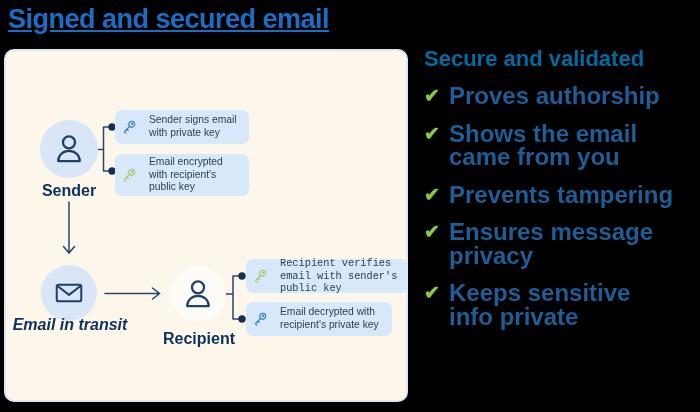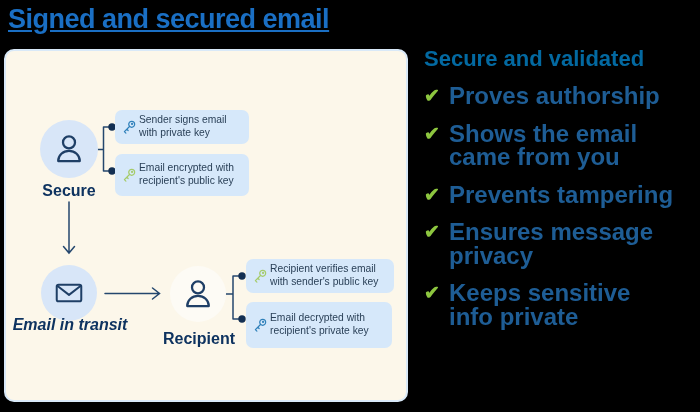--- a/index.html
+++ b/index.html
@@ -40,26 +40,26 @@
     font-size:16px;font-weight:700;color:#0e3360;white-space:nowrap;
   }
   .lbl-sender{left:63px;top:131px;}
   .lbl-email{left:64px;top:265px;font-style:italic;}
   .lbl-recipient{left:193px;top:279px;}
   
   .callout{
     position:absolute;box-sizing:border-box;
     background:#d6e8fa;border-radius:7px;
     display:flex;align-items:center;
-    padding:3px 6px 3px 5px;gap:2px;
+    padding:3px 6px 3px 5px;gap:12px;
   }
   .c1{left:109px;top:59px;width:134px;height:34px;}
   .c2{left:109px;top:103px;width:134px;height:42px;}
-  .c3{left:240px;top:208px;width:148px;height:34px;}
-  .c4{left:240px;top:251px;width:146px;height:46px;}
+  .c3{left:240px;top:208px;width:162px;height:34px;font-family:Liberation Mono, monospace;}
+  .c4{left:240px;top:251px;width:146px;height:34px;}
   .callout-text{
     font-size:10.3px;line-height:1.22;font-weight:500;color:#2b4158;
   }
   .key{width:17px;height:17px;flex:none;stroke:currentColor;fill:none;
        stroke-width:1.7;stroke-linecap:round;stroke-linejoin:round;}
   .key-blue{color:#2f80ba;}
   .key-green{color:#a5cb69;}
   .conn{stroke:#24476e;stroke-width:1.5;fill:none;stroke-linecap:round;}
   .dot{fill:#132f52;}
   
@@ -99,21 +99,21 @@
     <circle class="dot" cx="236" cy="225" r="3.7"></circle>
     <circle class="dot" cx="236" cy="268" r="3.7"></circle>
   </svg>
 
   <div class="node-circle blue-circle sender-circle">
     <svg class="node-icon" width="36" height="36" viewBox="0 0 24 24">
       <circle cx="12" cy="7.6" r="4"></circle>
       <path d="M4.8,20 a7.2,6.8 0 0 1 14.4,0 z"></path>
     </svg>
   </div>
-  <div class="node-label lbl-sender">Secure</div>
+  <div class="node-label lbl-sender">Sender</div>
 
   <div class="node-circle blue-circle email-circle">
     <svg class="node-icon" width="32" height="32" viewBox="0 0 24 24">
       <rect x="2.8" y="5.8" width="18.4" height="12.4" rx="1.4"></rect>
       <path d="M3.4,6.8 l8.6,6.6 8.6,-6.6"></path>
     </svg>
   </div>
   <div class="node-label lbl-email">Email in transit</div>
 
   <div class="node-circle white-circle recipient-circle">

